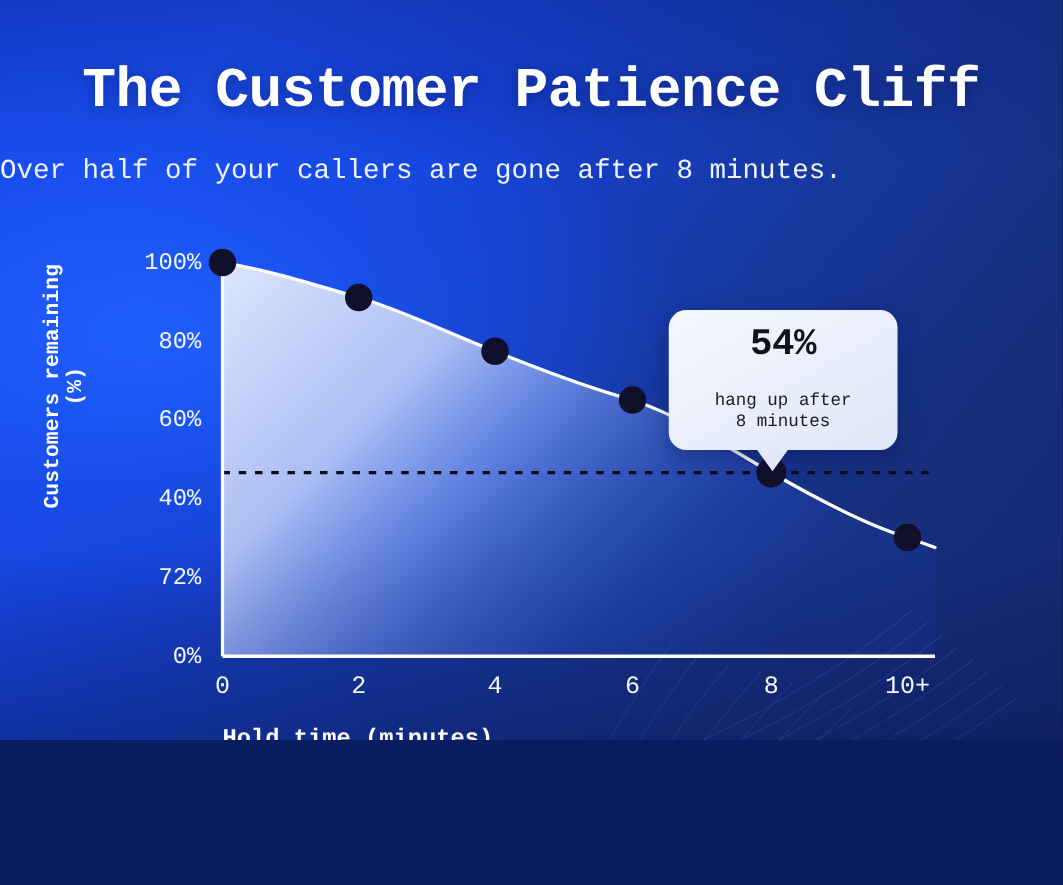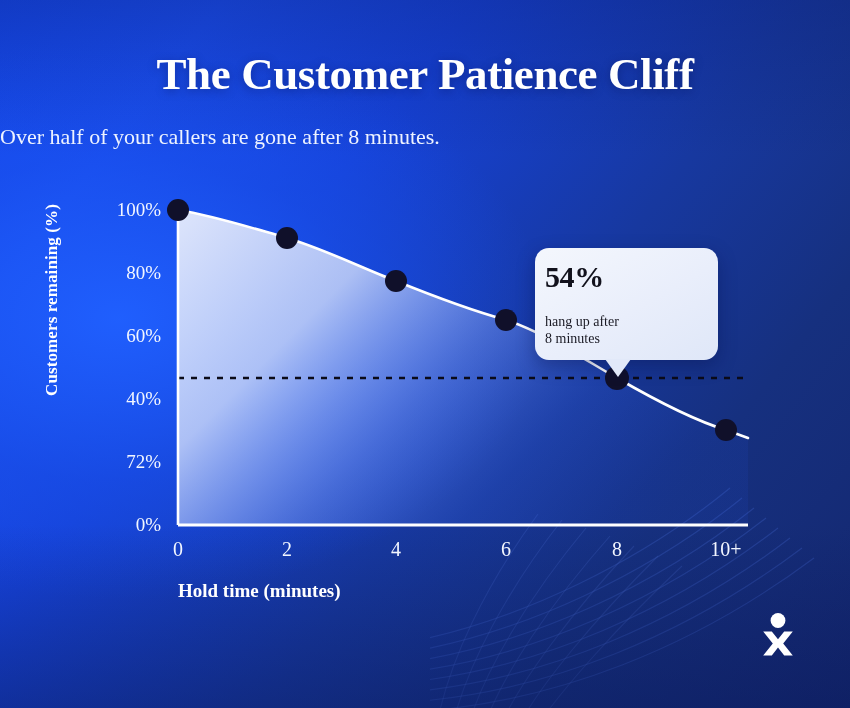--- a/index.html
+++ b/index.html
@@ -3,23 +3,23 @@
 <meta charset="utf-8">
 <style>
   html, body {
     margin: 0;
     padding: 0;
     background: #0a1d5e;
   }
   #canvas {
     position: relative;
     width: 850px;
-    height: 708px;
+    height: 592px;
     overflow: hidden;
-    font-family: Liberation Serif, serif;
+    font-family: Liberation Mono, monospace;
     background:
       radial-gradient(ellipse 70% 55% at 14% 45%, rgba(32,96,255,0.95) 0%, rgba(25,80,235,0.55) 42%, rgba(20,55,170,0.0) 72%),
       linear-gradient(128deg, #1549f0 0%, #1a4ef2 16%, #1642d8 34%, #17389f 58%, #16307f 76%, #14276f 100%);
   }
   
   #swoosh {
     position: absolute;
     left: 430px;
     top: 470px;
     width: 420px;
@@ -112,21 +112,21 @@
   
   .callout {
     position: absolute;
     left: 535px;
     top: 248px;
     width: 163px;
     padding: 12px 10px 13px 10px;
     border-radius: 14px;
     background: linear-gradient(150deg, #f4f7fd 0%, #e9eefb 55%, #dfe7f8 100%);
     box-shadow: 0 6px 18px rgba(5,15,70,0.35);
-    text-align: left;
+    text-align: center;
     color: #12121c;
   }
   .callout-value {
     font-size: 30px;
     font-weight: bold;
     line-height: 1.1;
     letter-spacing: -0.4px;
   }
   .callout-text {
     font-size: 14px;

